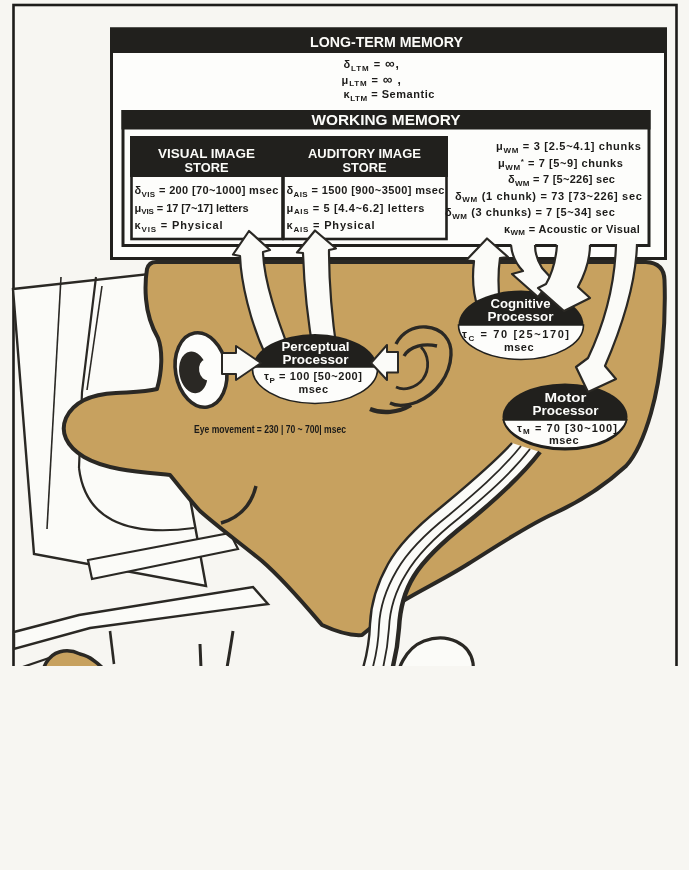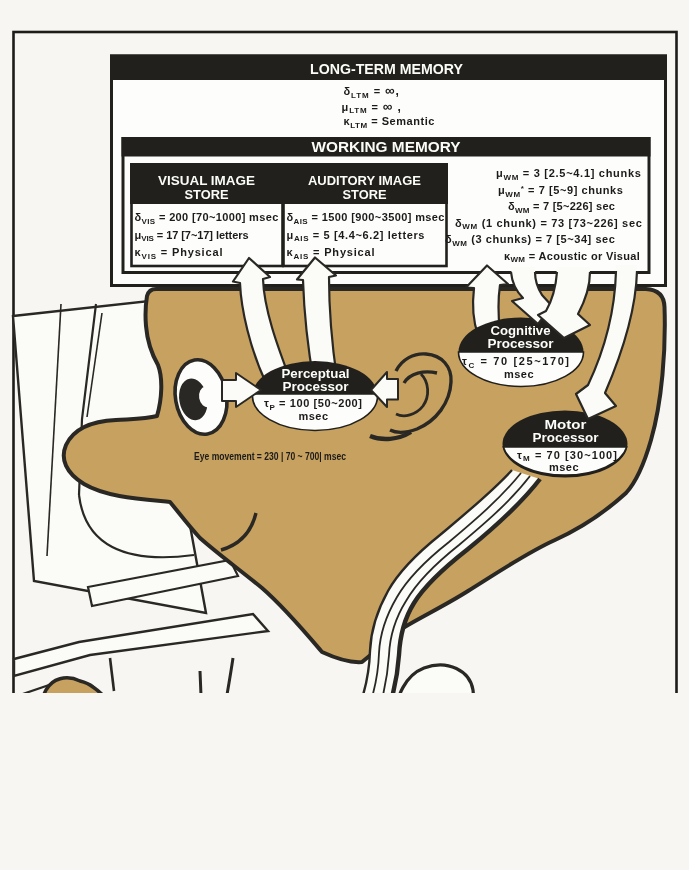--- a/index.html
+++ b/index.html
@@ -1,17 +1,17 @@
 <!DOCTYPE html>
 <html><head>
 <meta charset="utf-8">
 <style>
   html,body{margin:0;padding:0;background:#f7f6f2;}
   #page{position:relative;width:689px;height:666px;overflow:hidden;
-        font-family:"Liberation Sans",sans-serif;margin-top:27px;}
+        font-family:"Liberation Sans",sans-serif;}
   text{font-family:"Liberation Sans",sans-serif;}
   .hdr{font-weight:bold;fill:#fbfbf8;}
   .prm{font-weight:bold;fill:#1c1b19;font-size:11px;}
   .sb{font-size:8px;}
   .wt{font-weight:bold;fill:#fdfdfb;}
 </style>
 </head>
 <body>
 <div id="page">
 <svg width="689" height="870" viewBox="0 0 689 870">

